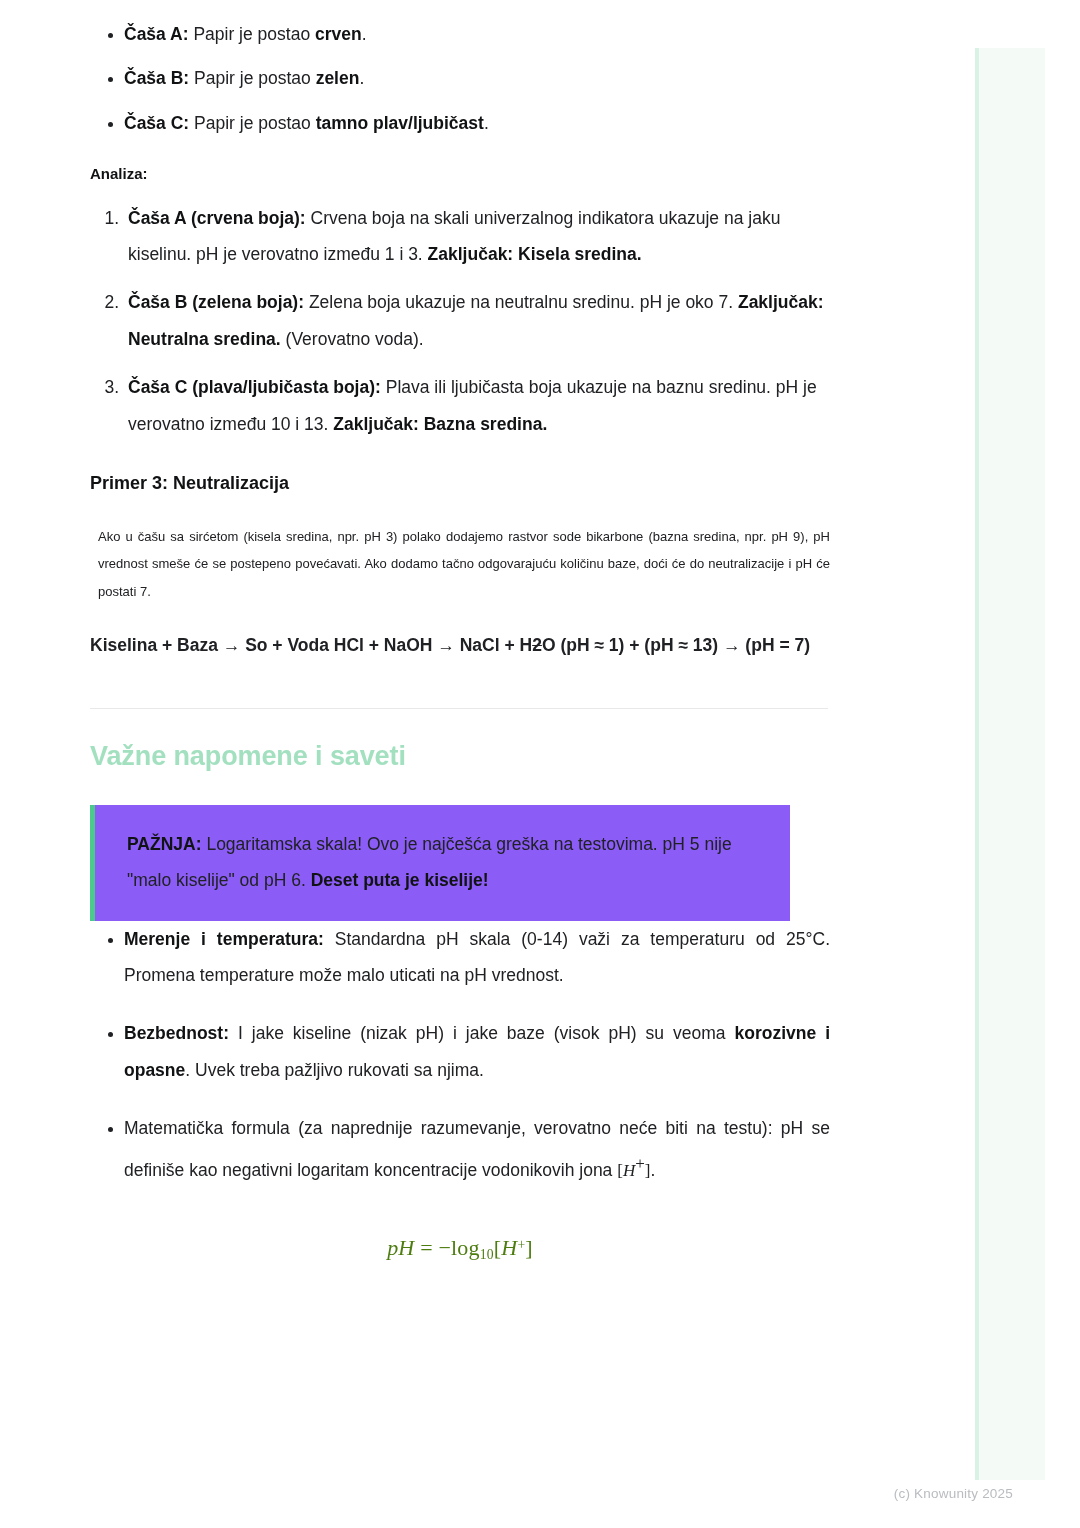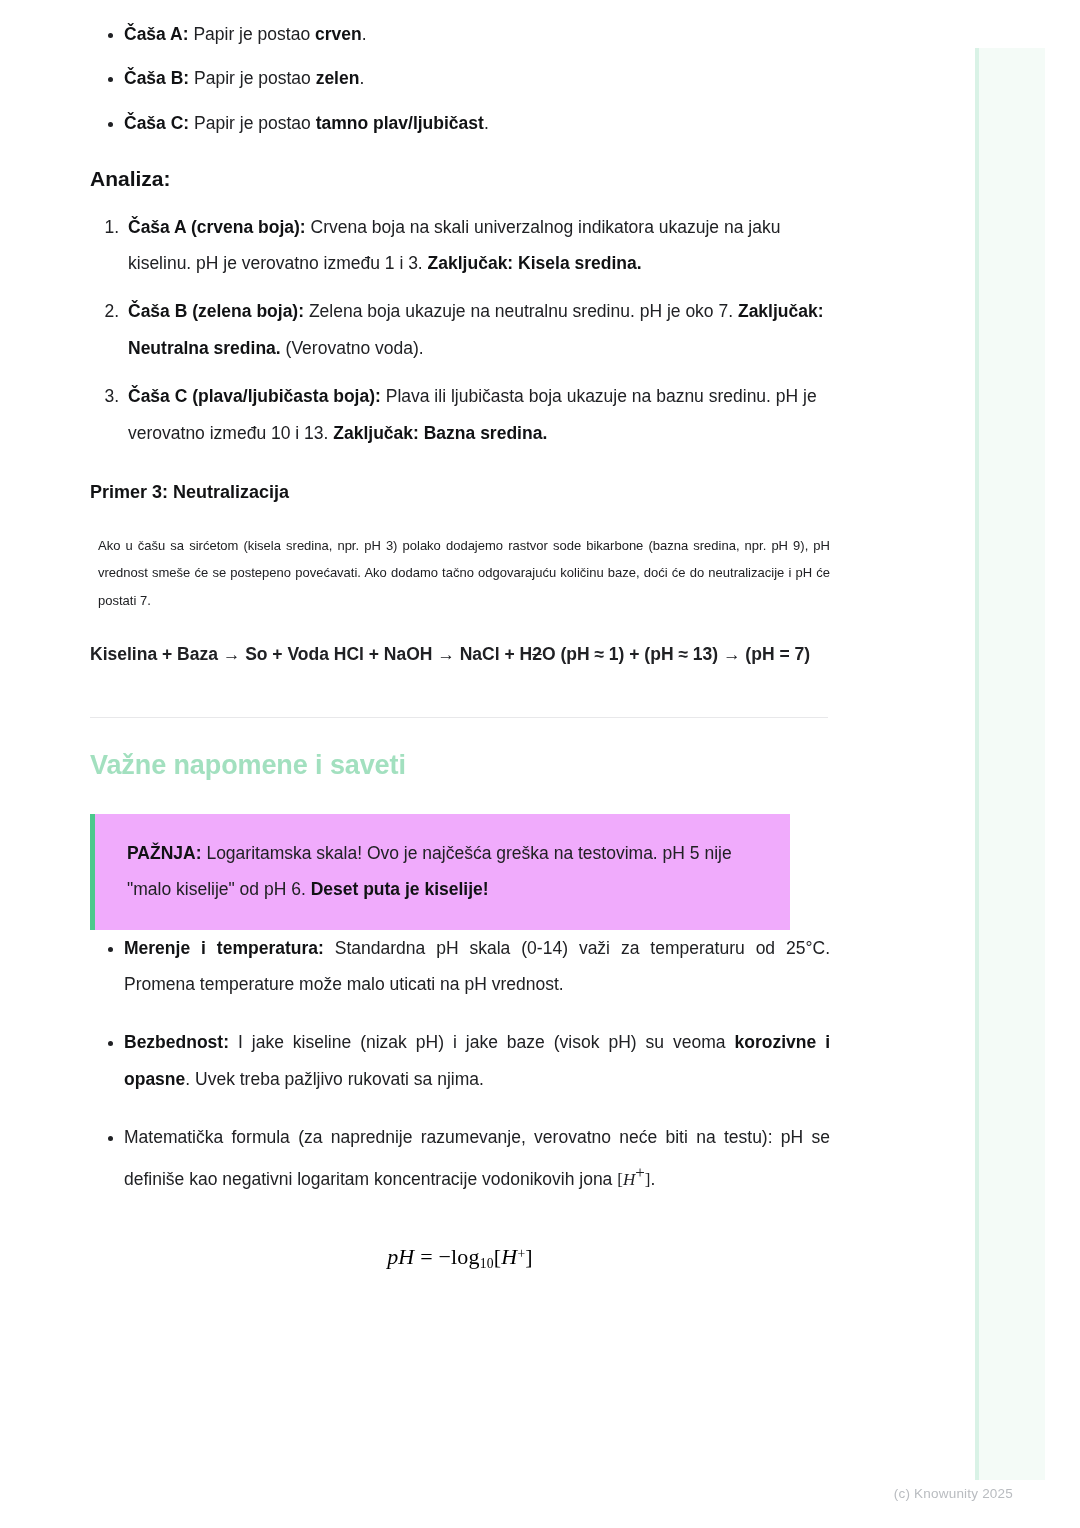--- a/index.html
+++ b/index.html
@@ -59,21 +59,21 @@
     line-height: 2.08;
     color: #202124;
   }
   ul.bullets > li::marker { font-size: 15px; }
   ol.numbers > li::marker { font-weight: 400; color: #202124; }
 
   .top-list { margin-top: 50px; }
   .top-list > li { margin-bottom: 8px; }
 
   h3.sub {
-    font-size: 21px;
+    font-size: 15px;
     font-weight: 700;
     margin: 22px 0 14px 0;
     line-height: 1.5;
     color: #111214;
   }
 
   .num-list { margin-top: 4px; }
   .num-list > li { margin-bottom: 12px; padding-left: 4px; }
 
   h3.primer {
@@ -112,21 +112,21 @@
     font-size: 27px;
     font-weight: 700;
     color: #a2e0bf;
     margin: 30px 0 0 0;
     line-height: 1.3;
     letter-spacing: -0.1px;
   }
 
   .callout {
     margin: 31px 0 0 0;
-    background: #f0abfc;
+    background: #8b5cf6;
     border-left: 5px solid #4cc98c;
     padding: 22px 26px 22px 32px;
     width: 700px;
     box-sizing: border-box;
   }
   .callout p {
     margin: 0;
     font-size: 17.5px;
     line-height: 2.05;
     color: #202124;
@@ -145,21 +145,21 @@
     font-family: "Liberation Serif", serif;
     font-style: normal;
     font-size: 17px;
   }
 
   .display-math {
     text-align: center;
     margin: 46px 0 0 0;
     font-family: "Liberation Serif", serif;
     font-size: 22px;
-    color: #000000;
+    color: #4d7c0f;
     letter-spacing: 0.2px;
   }
   .display-math i { font-style: italic; }
   .display-math .op { font-style: normal; }
   .display-math sub { font-size: 0.62em; font-style: normal; vertical-align: -0.28em; }
   .display-math sup { font-size: 0.62em; font-style: normal; vertical-align: 0.42em; }
 
   .watermark {
     position: absolute;
     left: 0;

